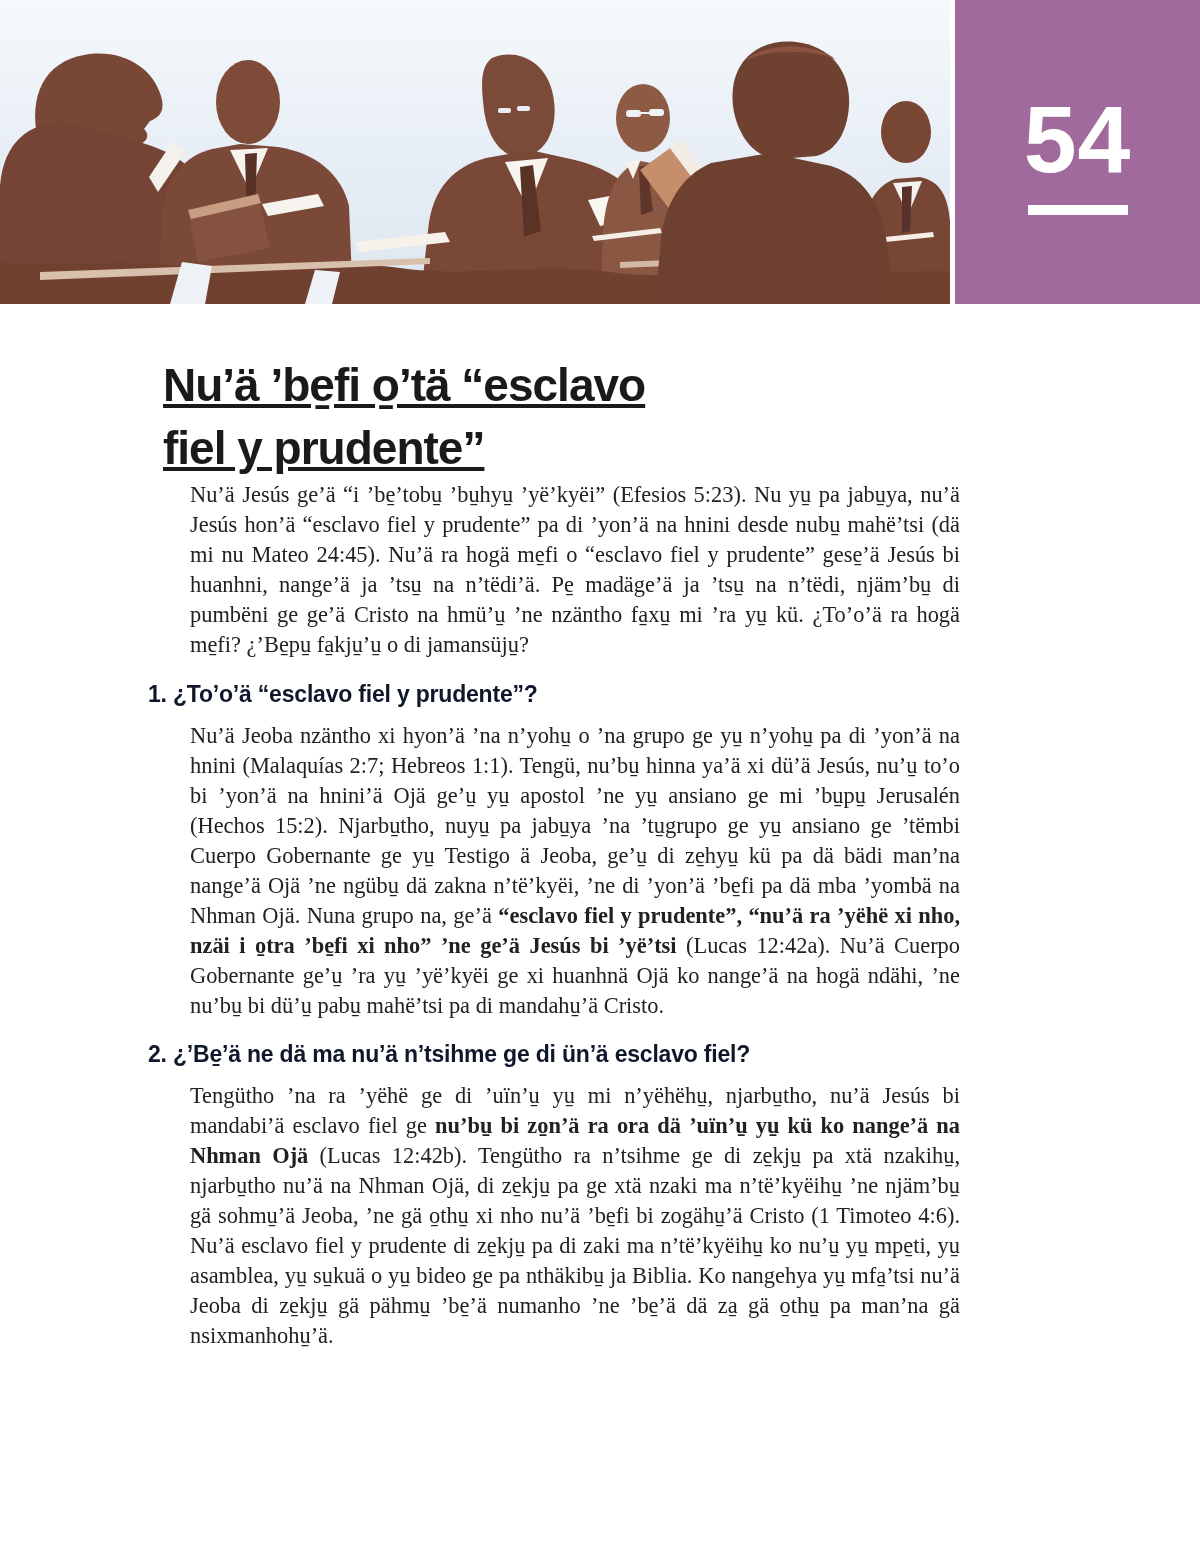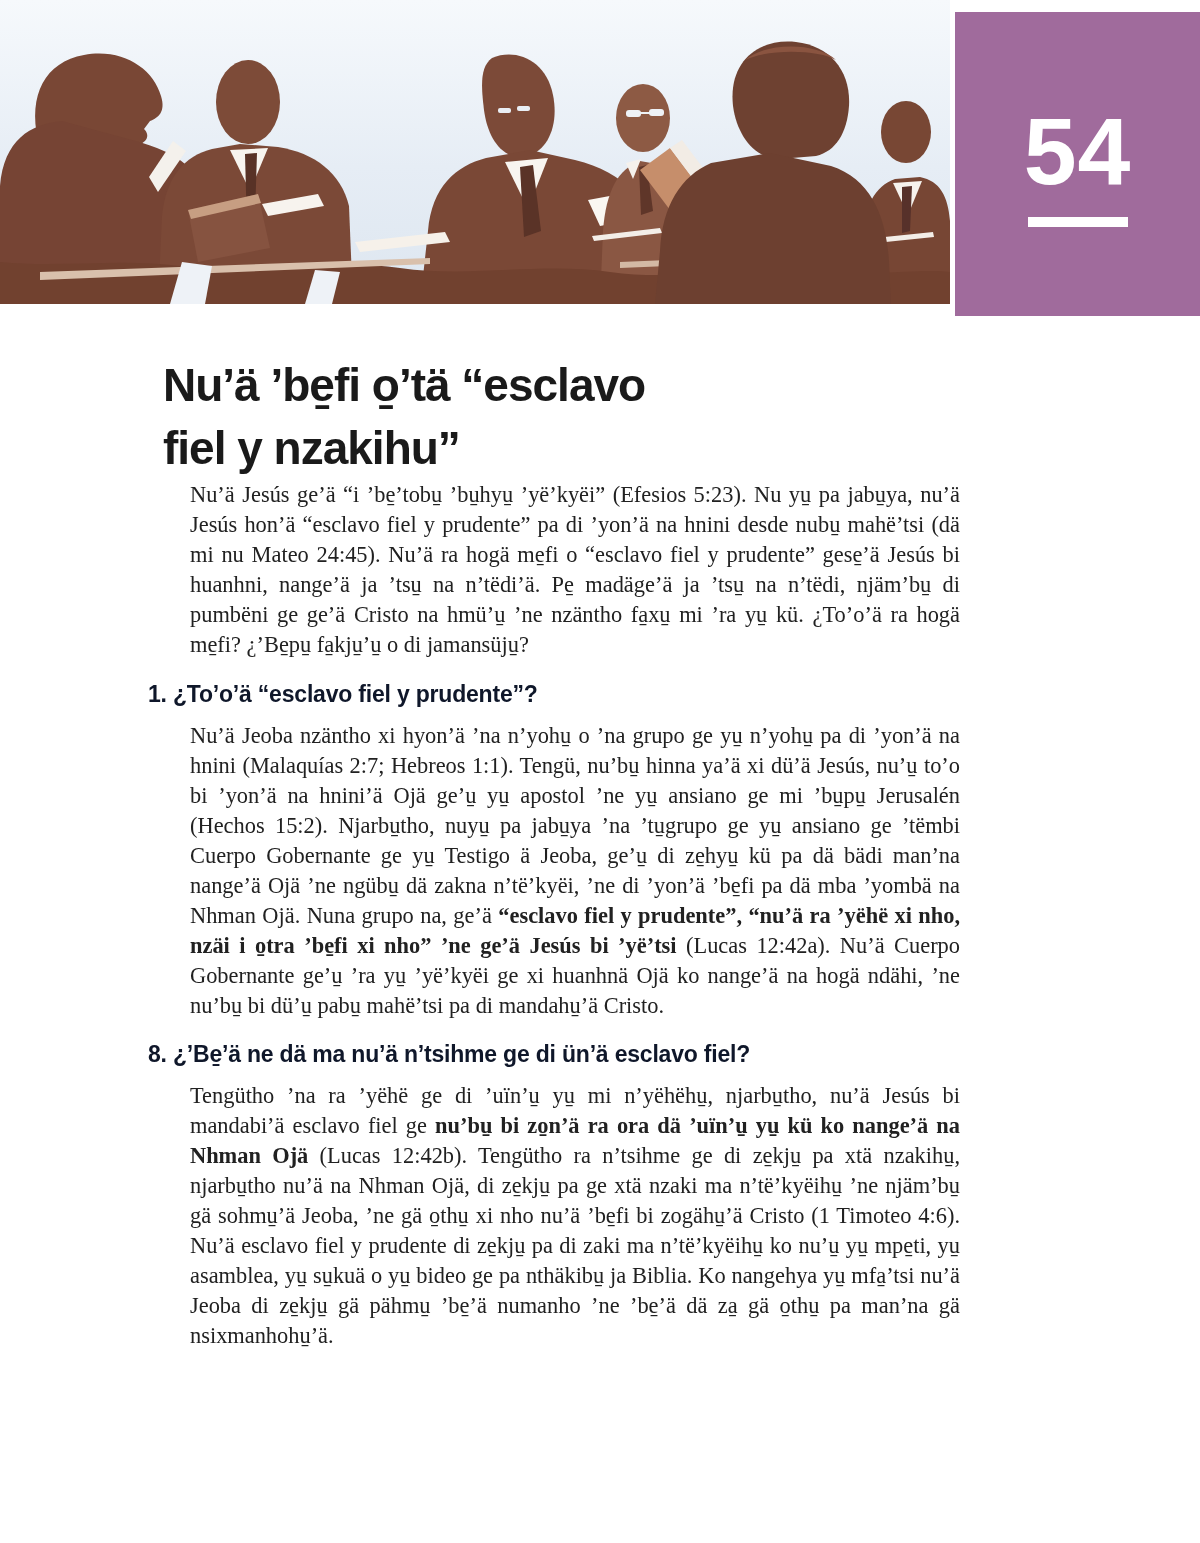--- a/index.html
+++ b/index.html
@@ -9,38 +9,38 @@
     font-family:"Liberation Sans","DejaVu Sans",sans-serif;
     color:#212121;
     position:relative;
     overflow:hidden;
   }
   
   .hero{position:relative;width:1200px;height:304px;}
   .hero-art{position:absolute;left:0;top:0;width:950px;height:304px;}
   .hero-art svg{display:block;width:950px;height:304px;}
   .lesson-badge{
-    position:absolute;left:955px;top:12px;width:245px;height:304px;
+    position:absolute;left:955px;top:0;width:245px;height:304px;
     background:#a06b9c;
     display:flex;flex-direction:column;align-items:center;
     padding-top:96px;box-sizing:border-box;
   }
   .lesson-number{
     font-size:95px;font-weight:700;color:#ffffff;line-height:0.92;
     letter-spacing:1px;
   }
   .lesson-underline{width:100px;height:10px;background:#ffffff;margin-top:22px;}
   
   .article{width:770px;margin-left:190px;}
   .page-title{
     margin:50px 0 0 -27px;
     font-size:46px;line-height:63px;font-weight:700;
     letter-spacing:-1px;color:#1a1a1a;
   }
-  .page-title span{display:block;}
+  .page-title span{display:block;text-decoration:underline;}
   p.body-par{
     margin:0;
     font-size:22.4px;line-height:30px;
     text-align:justify;
     color:#212121;
     font-family:Liberation Serif, serif;
   }
   p.body-par b{font-weight:700;}
   .intro{margin-top:27px;}
   h2.q-heading{
@@ -126,27 +126,27 @@
   </div>
   <div class="lesson-badge">
     <div class="lesson-number">54</div>
     <div class="lesson-underline"></div>
   </div>
 </header>
 
 <main class="article">
   <h1 class="page-title">
     <span>Nu’ä ’be̱fi o̱’tä “esclavo</span>
-    <span>fiel y nzakihu”</span>
+    <span>fiel y prudente”</span>
   </h1>
 
   <p class="body-par intro"><span>Nu’ä Jesús ge’ä “i ’be̱’tobu̱ ’bu̱hyu̱ ’yë’kyëi” (Efesios 5:23). Nu yu̱ pa jabu̱ya, nu’ä Jesús hon’ä “esclavo fiel y prudente” pa di ’yon’ä na hnini desde nubu̱ mahë’tsi (dä mi nu Mateo 24:45). Nu’ä ra hogä me̱fi o “esclavo fiel y prudente” gese̱’ä Jesús bi huanhni, nange’ä ja ’tsu̱ na n’tëdi’ä. Pe̱ madäge’ä ja ’tsu̱ na n’tëdi, njäm’bu̱ di pumbëni ge ge’ä Cristo na hmü’u̱ ’ne nzäntho fa̱xu̱ mi ’ra yu̱ kü. ¿To’o’ä ra hogä me̱fi? ¿’Be̱pu̱ fa̱kju̱’u̱ o di jamansüju̱?</span></p>
 
   <section class="sect-1">
     <h2 class="q-heading">1. ¿To’o’ä “esclavo fiel y prudente”?</h2>
     <p class="body-par"><span>Nu’ä Jeoba nzäntho xi hyon’ä ’na n’yohu̱ o ’na grupo ge yu̱ n’yohu̱ pa di ’yon’ä na hnini (Malaquías 2:7; Hebreos 1:1). Tengü, nu’bu̱ hinna ya’ä xi dü’ä Jesús, nu’u̱ to’o bi ’yon’ä na hnini’ä Ojä ge’u̱ yu̱ apostol ’ne yu̱ ansiano ge mi ’bu̱pu̱ Jerusalén (Hechos 15:2). Njarbu̱tho, nuyu̱ pa jabu̱ya ’na ’tu̱grupo ge yu̱ ansiano ge ’tëmbi Cuerpo Gobernante ge yu̱ Testigo ä Jeoba, ge’u̱ di ze̱hyu̱ kü pa dä bädi man’na nange’ä Ojä ’ne ngübu̱ dä zakna n’të’kyëi, ’ne di ’yon’ä ’be̱fi pa dä mba ’yombä na Nhman Ojä. Nuna grupo na, ge’ä </span><b>“esclavo fiel y prudente”, “nu’ä ra ’yëhë xi nho, nzäi i o̱tra ’be̱fi xi nho” ’ne ge’ä Jesús bi ’yë’tsi</b><span> (Lucas 12:42a). Nu’ä Cuerpo Gobernante ge’u̱ ’ra yu̱ ’yë’kyëi ge xi huanhnä Ojä ko nange’ä na hogä ndähi, ’ne nu’bu̱ bi dü’u̱ pabu̱ mahë’tsi pa di mandahu̱’ä Cristo.</span></p>
   </section>
 
   <section class="sect-2">
-    <h2 class="q-heading">8. ¿’Be̱’ä ne dä ma nu’ä n’tsihme ge di ün’ä esclavo fiel?</h2>
+    <h2 class="q-heading">2. ¿’Be̱’ä ne dä ma nu’ä n’tsihme ge di ün’ä esclavo fiel?</h2>
     <p class="body-par"><span>Tengütho ’na ra ’yëhë ge di ’uïn’u̱ yu̱ mi n’yëhëhu̱, njarbu̱tho, nu’ä Jesús bi mandabi’ä esclavo fiel ge </span><b>nu’bu̱ bi zo̱n’ä ra ora dä ’uïn’u̱ yu̱ kü ko nange’ä na Nhman Ojä</b><span> (Lucas 12:42b). Tengütho ra n’tsihme ge di ze̱kju̱ pa xtä nzakihu̱, njarbu̱tho nu’ä na Nhman Ojä, di ze̱kju̱ pa ge xtä nzaki ma n’të’kyëihu̱ ’ne njäm’bu̱ gä sohmu̱’ä Jeoba, ’ne gä o̱thu̱ xi nho nu’ä ’be̱fi bi zogähu̱’ä Cristo (1 Timoteo 4:6). Nu’ä esclavo fiel y prudente di ze̱kju̱ pa di zaki ma n’të’kyëihu̱ ko nu’u̱ yu̱ mpe̱ti, yu̱ asamblea, yu̱ su̱kuä o yu̱ bideo ge pa nthäkibu̱ ja Biblia. Ko nangehya yu̱ mfa̱’tsi nu’ä Jeoba di ze̱kju̱ gä pähmu̱ ’be̱’ä numanho ’ne ’be̱’ä dä za̱ gä o̱thu̱ pa man’na gä nsixmanhohu̱’ä.</span></p>
   </section>
 </main>
 
 </body></html>

